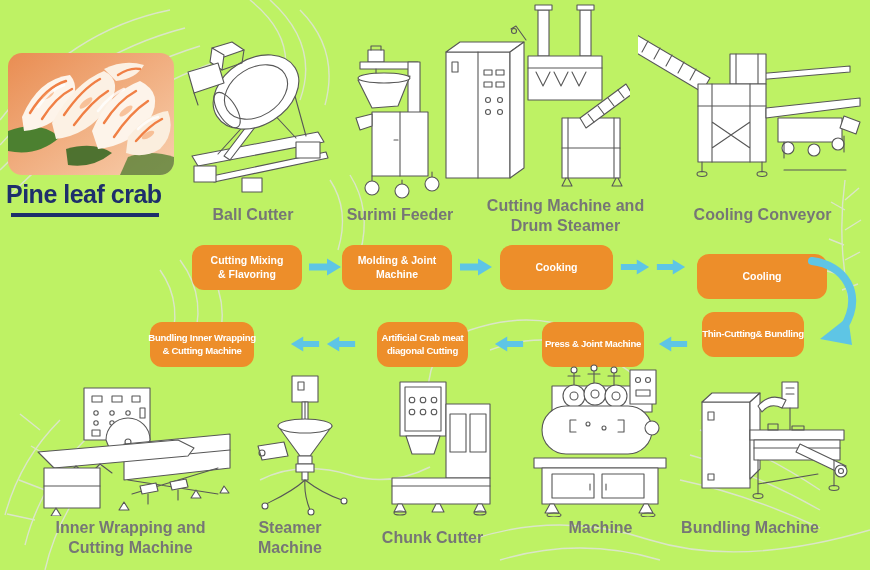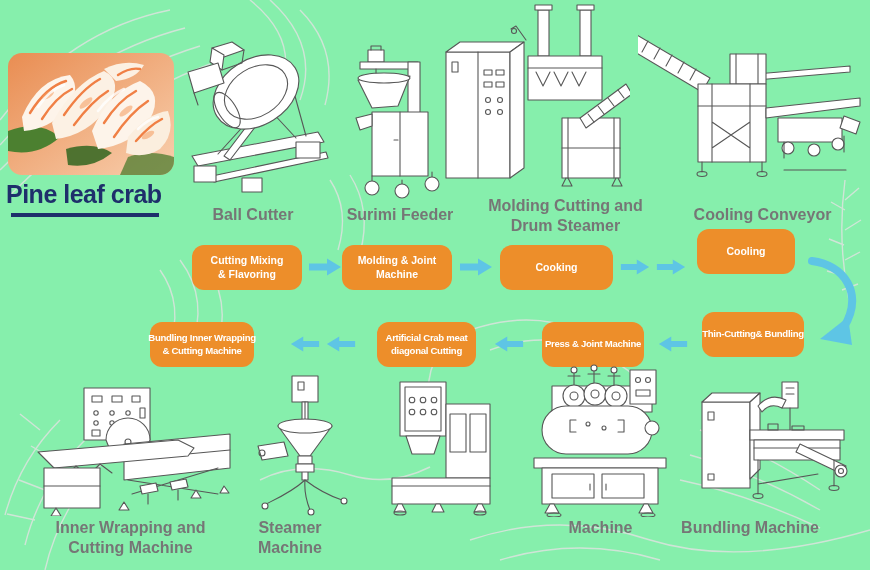--- a/index.html
+++ b/index.html
@@ -4,21 +4,21 @@
 <style>
   :root{
     --accent-orange:#ED8E2A;
     --arrow-blue:#5EC5E5;
     --title-navy:#1E2F6B;
     --label-gray:#767676;
     --line-gray:#575757;
   }
   html,body{margin:0;padding:0;background:#fff;}
   .canvas{
-    position:relative;width:870px;height:570px;background:#86efac;overflow:hidden;
+    position:relative;width:870px;height:570px;background:#bef264;overflow:hidden;
     font-family:"Liberation Sans","DejaVu Sans",sans-serif;
   }
   .watermark{position:absolute;left:0;top:0;}
   .photo{position:absolute;left:8px;top:53px;width:166px;height:122px;margin:0;}
   .pine{
     position:absolute;left:6px;top:180px;width:176px;font-size:25px;font-weight:bold;
     color:var(--title-navy);letter-spacing:-0.5px;white-space:nowrap;
   }
   .pine-underline{position:absolute;left:11px;top:213px;width:148px;height:4px;background:var(--title-navy);}
   .mart{position:absolute;}
@@ -196,21 +196,21 @@
 
   <div class="mlabel" style="left:178px;top:205px;width:150px">
     <div>Ball Cutter</div>
       <div></div>
   </div>
   <div class="mlabel" style="left:330px;top:205px;width:140px">
     <div>Surimi Feeder</div>
       <div></div>
   </div>
   <div class="mlabel" style="left:468px;top:196px;width:195px">
-    <div>Molding Cutting and</div>
+    <div>Cutting Machine and</div>
       <div>Drum Steamer</div>
   </div>
   <div class="mlabel" style="left:680px;top:205px;width:165px">
     <div>Cooling Conveyor</div>
       <div></div>
   </div>
 
   <div class="flow-box" style="left:192px;top:245px;width:110px">
     <div>Cutting Mixing</div>
       <div>&amp; Flavoring</div>
@@ -236,21 +236,21 @@
   <span class="arrow" style="left:620px;top:257px">
     <svg width="30" height="20" viewBox="0 0 34 20">
         <path d="M1 6.5 H19 V1.5 L33 10 L19 18.5 V13.5 H1 Z" fill="currentColor"></path>
       </svg>
   </span>
   <span class="arrow" style="left:656px;top:257px">
     <svg width="30" height="20" viewBox="0 0 34 20">
         <path d="M1 6.5 H19 V1.5 L33 10 L19 18.5 V13.5 H1 Z" fill="currentColor"></path>
       </svg>
   </span>
-  <div class="flow-box" style="left:697px;top:229px;width:98px">
+  <div class="flow-box" style="left:697px;top:254px;width:130px">
     <div>Cooling</div>
       <div></div>
   </div>
 
   <span class="arrow" style="left:808px;top:255px">
     <svg width="62" height="95" viewBox="0 0 62 95">
       <path d="M4 6 C 36 10, 56 38, 36 72" fill="none" stroke="currentColor" stroke-width="8" stroke-linecap="round"></path>
       <path d="M12 84 L40 62 L44 90 Z" fill="currentColor"></path>
     </svg>
   </span>
@@ -262,21 +262,21 @@
   <span class="arrow" style="left:290px;top:334px">
     <svg width="30" height="20" viewBox="0 0 34 20">
         <path d="M33 6.5 H15 V1.5 L1 10 L15 18.5 V13.5 H33 Z" fill="currentColor"></path>
       </svg>
   </span>
   <span class="arrow" style="left:326px;top:334px">
     <svg width="30" height="20" viewBox="0 0 34 20">
         <path d="M33 6.5 H15 V1.5 L1 10 L15 18.5 V13.5 H33 Z" fill="currentColor"></path>
       </svg>
   </span>
-  <div class="flow-box tight" style="left:377px;top:322px;width:99px">
+  <div class="flow-box tight" style="left:377px;top:322px;width:91px">
     <div>Artificial Crab meat</div>
       <div>diagonal Cutting</div>
   </div>
   <span class="arrow" style="left:494px;top:334px">
     <svg width="30" height="20" viewBox="0 0 34 20">
         <path d="M33 6.5 H15 V1.5 L1 10 L15 18.5 V13.5 H33 Z" fill="currentColor"></path>
       </svg>
   </span>
   <div class="flow-box tight" style="left:542px;top:322px;width:102px">
     <div>Press &amp; Joint Machine</div>
@@ -414,20 +414,24 @@
   </svg>
 
   <div class="mlabel" style="left:28px;top:518px;width:205px">
     <div>Inner Wrapping and</div>
       <div>Cutting Machine</div>
   </div>
   <div class="mlabel" style="left:235px;top:518px;width:110px">
     <div>Steamer</div>
       <div>Machine</div>
   </div>
+  <div class="mlabel" style="left:365px;top:528px;width:135px">
+    <div>Chunk Cutter</div>
+      <div></div>
+  </div>
   <div class="mlabel" style="left:538px;top:518px;width:125px">
       <div>Machine</div>
   </div>
   <div class="mlabel" style="left:665px;top:518px;width:170px">
       <div>Bundling Machine</div>
   </div>
 
 </div>
 
 </body></html>

